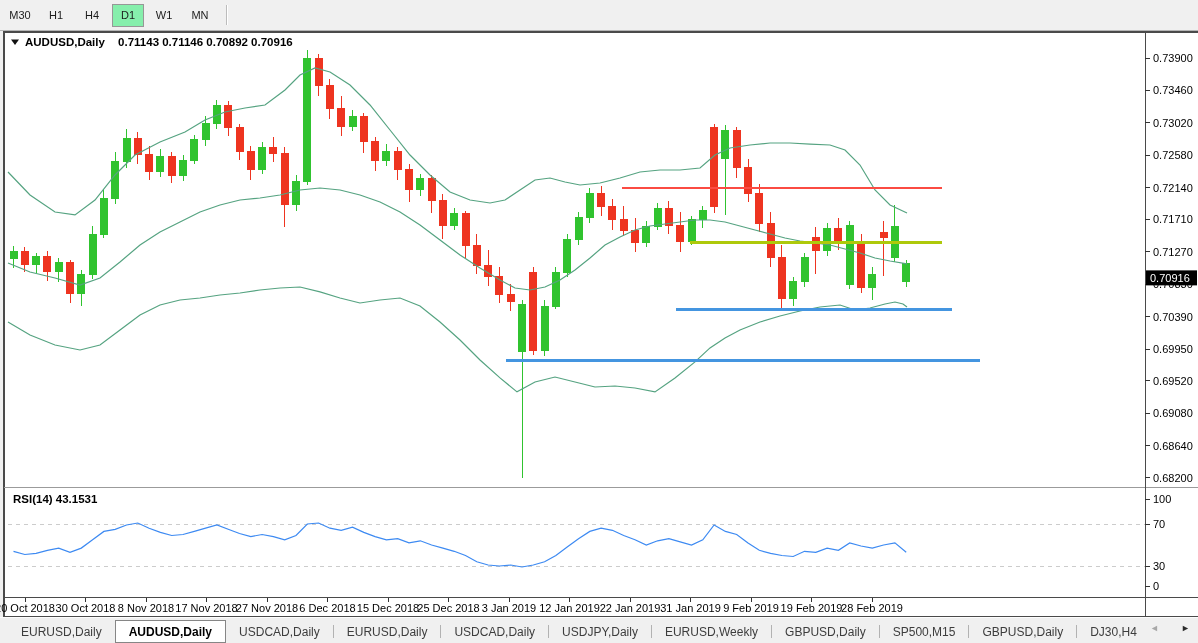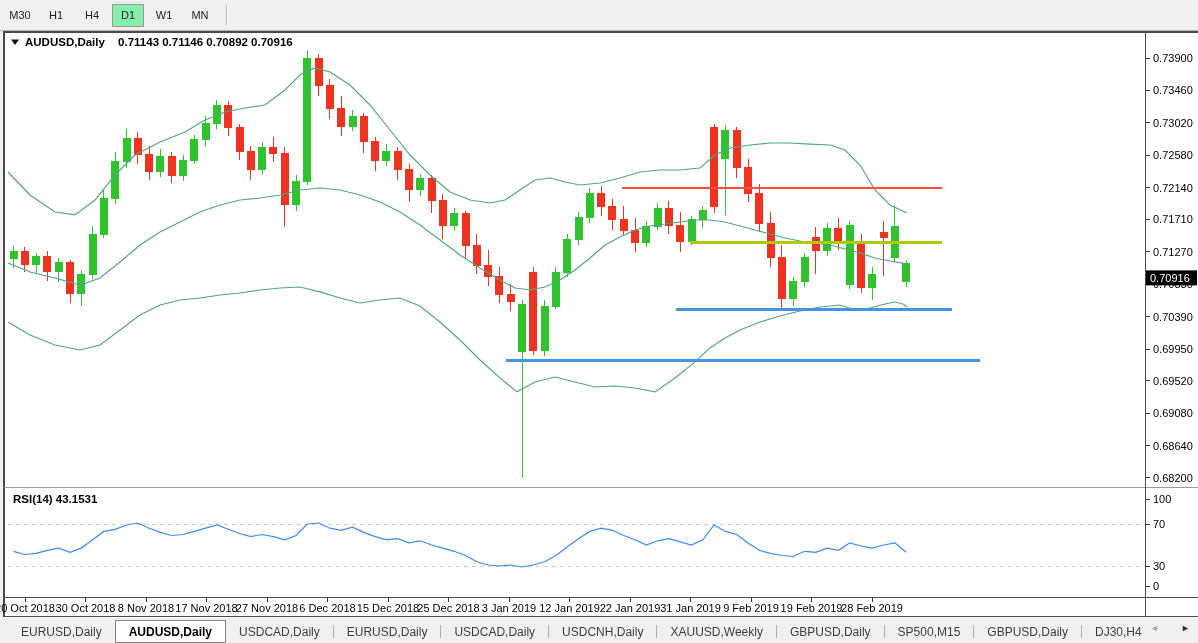--- a/index.html
+++ b/index.html
@@ -324,23 +324,23 @@
   <div id="tabbar">
     <div id="tabs-wrap">
         <div class="tab">EURUSD,Daily</div>
         <div class="tab active">AUDUSD,Daily</div>
         <div class="tab">USDCAD,Daily</div>
         <div class="tab-sep"></div>
         <div class="tab">EURUSD,Daily</div>
         <div class="tab-sep"></div>
         <div class="tab">USDCAD,Daily</div>
         <div class="tab-sep"></div>
-        <div class="tab">USDCNH,Daily</div>
-        <div class="tab-sep"></div>
-        <div class="tab">XAUUSD,Weekly</div>
+        <div class="tab">USDJPY,Daily</div>
+        <div class="tab-sep"></div>
+        <div class="tab">EURUSD,Weekly</div>
         <div class="tab-sep"></div>
         <div class="tab">GBPUSD,Daily</div>
         <div class="tab-sep"></div>
         <div class="tab">SP500,M15</div>
         <div class="tab-sep"></div>
         <div class="tab">GBPUSD,Daily</div>
         <div class="tab-sep"></div>
         <div class="tab">DJ30,H4</div>
       </div>
     <div id="tab-arrows">

